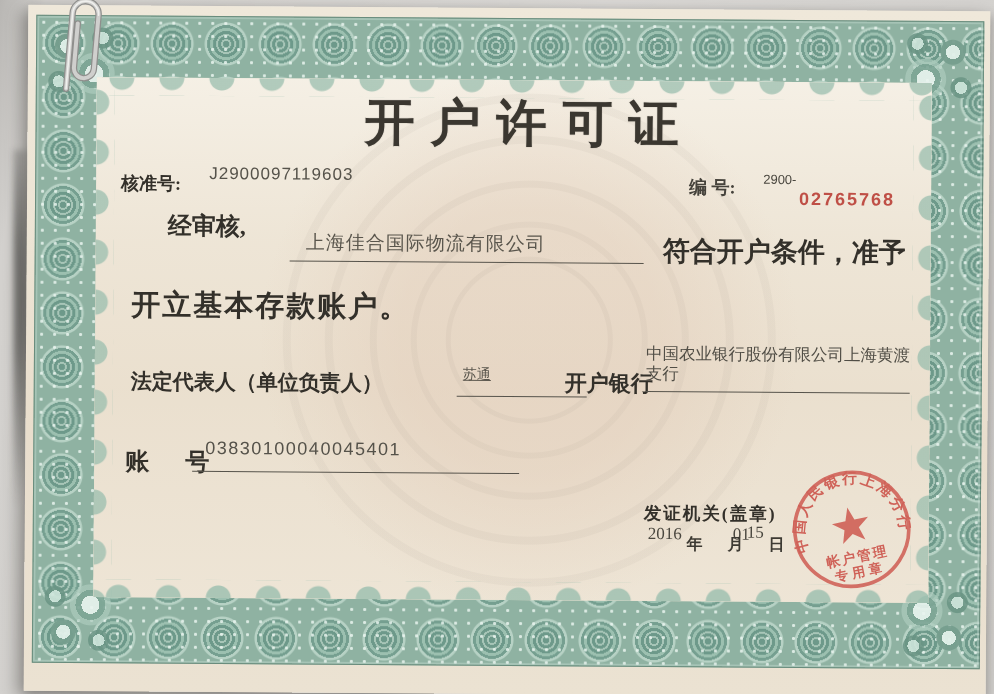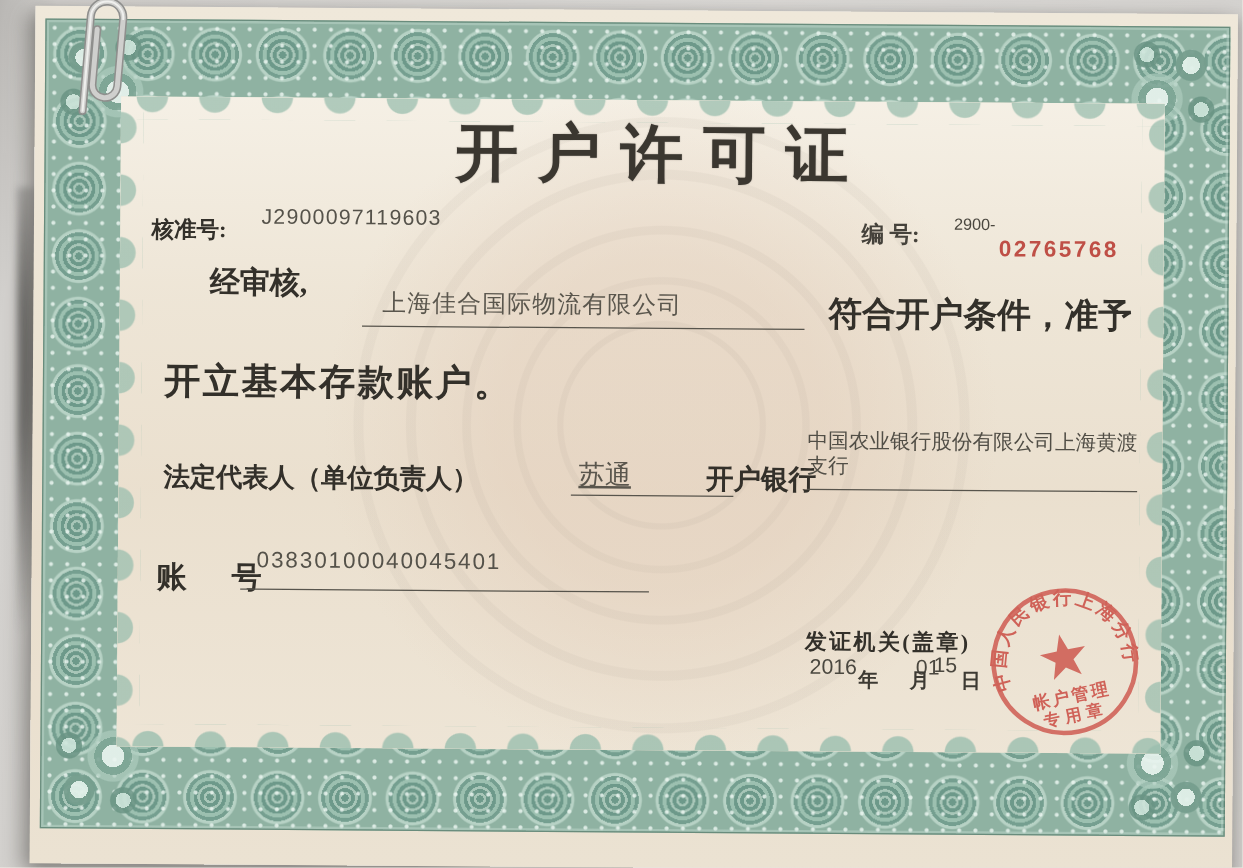--- a/index.html
+++ b/index.html
@@ -85,30 +85,30 @@
   .serial-label{left:662px;top:166px;font-size:18px;font-weight:700;color:#45423b;}
   .serial-prefix{left:736px;top:162px;font-size:13px;color:#4a473f;font-family:"Liberation Sans", sans-serif;}
   .serial-number{left:772px;top:179px;font-size:18px;letter-spacing:2px;font-family:Liberation Sans, sans-serif;font-weight:700;}
   .review-label{left:141px;top:204px;font-size:24px;}
   .company-box{left:263px;top:220px;width:354px;height:34px;border-bottom:1.6px solid #57544c;}
   .company-box span{display:block;padding:3px 0 0 16px;font-size:19px;color:#5a564d;font-family:"Liberation Sans", sans-serif;letter-spacing:1px;}
   .condition{left:636px;top:224px;font-size:27px;}
   .open-account{left:105px;top:280px;font-size:29px;letter-spacing:2px;}
   .legal-label{left:105px;top:362px;font-size:21px;}
   .legal-box{left:431px;top:356px;width:130px;height:32px;border-bottom:1.5px solid #57544c;}
-  .legal-box span{display:block;padding:2px 0 0 6px;font-size:21px;color:#5a564d;font-family:"Liberation Sans", sans-serif;text-decoration:underline;}
+  .legal-box span{display:block;padding:2px 0 0 6px;font-size:14px;color:#5a564d;font-family:"Liberation Sans", sans-serif;text-decoration:underline;}
   .bank-label{left:539px;top:360px;font-size:22px;}
   .bank-box{left:620px;top:334px;width:268px;height:48px;}
   .bank-box span{display:block;font-size:16.5px;line-height:20px;color:#514e46;font-family:"Liberation Sans", sans-serif;}
   .bank-line{left:620px;top:382px;width:264px;height:0;border-bottom:1.6px solid #57544c;}
   .account-label{left:100px;top:440px;font-size:24px;letter-spacing:6px;}
   .account-value{left:180px;top:432px;font-size:18px;letter-spacing:1.5px;}
   .account-line{left:167px;top:465px;width:327px;height:0;border-bottom:1.7px solid #57544c;}
   .issuer-label{left:619px;top:492px;font-size:17.5px;letter-spacing:2px;}
-  .date-num{font-size:17px;color:#4a473f;font-family:Liberation Sans, sans-serif;}
+  .date-num{font-size:17px;color:#4a473f;font-family:Liberation Serif, serif;}
   .date-cjk{font-size:16px;font-weight:700;color:#3d3a33;}
   .d-year{left:623px;top:515px;}
   .d-yl{left:662px;top:525px;}
   .d-month{left:708px;top:515px;}
   .d-ml{left:703px;top:525px;}
   .d-day{left:722px;top:513px;}
   .d-dl{left:744px;top:525px;}
 
   
   .stamp{left:765px;top:457px;width:124px;height:124px;transform:rotate(-12deg);opacity:.88;}

